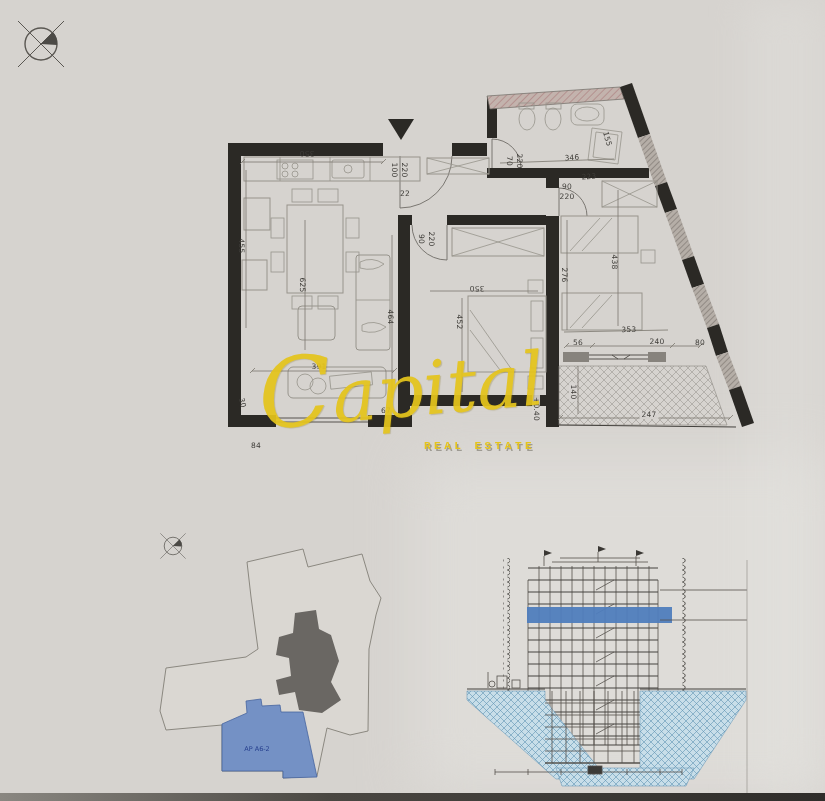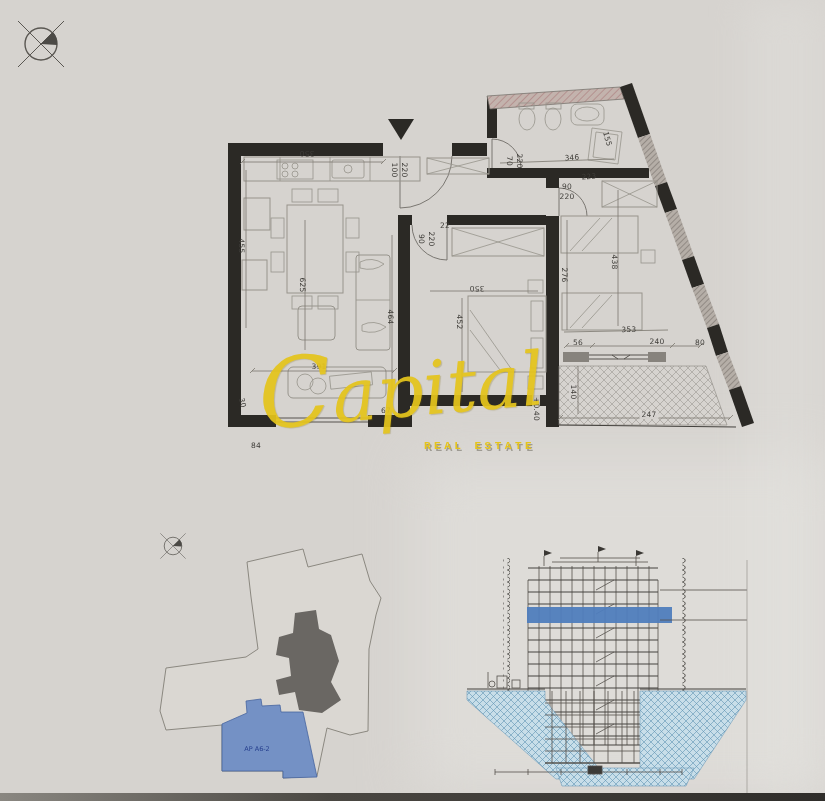--- a/index.html
+++ b/index.html
@@ -355,21 +355,21 @@
         <line x1="682" y1="769" x2="682" y2="775"></line>
         <rect x="588" y="766" width="14" height="8" fill="#3b3a37"></rect>
       </g>
     </g>
   </svg>
 
   <div id="dim-layer">
       <span class="dim" style="left: 307px; top: 153px; transform: translate(-50%, -50%) rotate(180deg);">350</span>
       <span class="dim" style="left: 394px; top: 170px; transform: translate(-50%, -50%) rotate(90deg);">100</span>
       <span class="dim" style="left: 404px; top: 170px; transform: translate(-50%, -50%) rotate(90deg);">220</span>
-      <span class="dim" style="left: 405px; top: 226px; transform: translate(-50%, -50%) rotate(0deg); margin-left: 40px;">22</span>
+      <span class="dim" style="left: 405px; top: 194px; transform: translate(-50%, -50%) rotate(0deg);">22</span>
       <span class="dim" style="left: 421px; top: 239px; transform: translate(-50%, -50%) rotate(90deg);">90</span>
       <span class="dim" style="left: 431px; top: 239px; transform: translate(-50%, -50%) rotate(90deg);">220</span>
       <span class="dim" style="left: 509px; top: 161px; transform: translate(-50%, -50%) rotate(90deg);">70</span>
       <span class="dim" style="left: 519px; top: 161px; transform: translate(-50%, -50%) rotate(90deg);">220</span>
       <span class="dim" style="left: 572px; top: 158px; transform: translate(-50%, -50%) rotate(-3deg);">346</span>
       <span class="dim" style="left: 589px; top: 177px; transform: translate(-50%, -50%) rotate(-3deg);">223</span>
       <span class="dim" style="left: 567px; top: 187px; transform: translate(-50%, -50%) rotate(0deg);">90</span>
       <span class="dim" style="left: 567px; top: 197px; transform: translate(-50%, -50%) rotate(0deg);">220</span>
       <span class="dim" style="left: 607px; top: 139px; transform: translate(-50%, -50%) rotate(73deg);">155</span>
       <span class="dim" style="left: 241px; top: 246px; transform: translate(-50%, -50%) rotate(90deg);">455</span>

